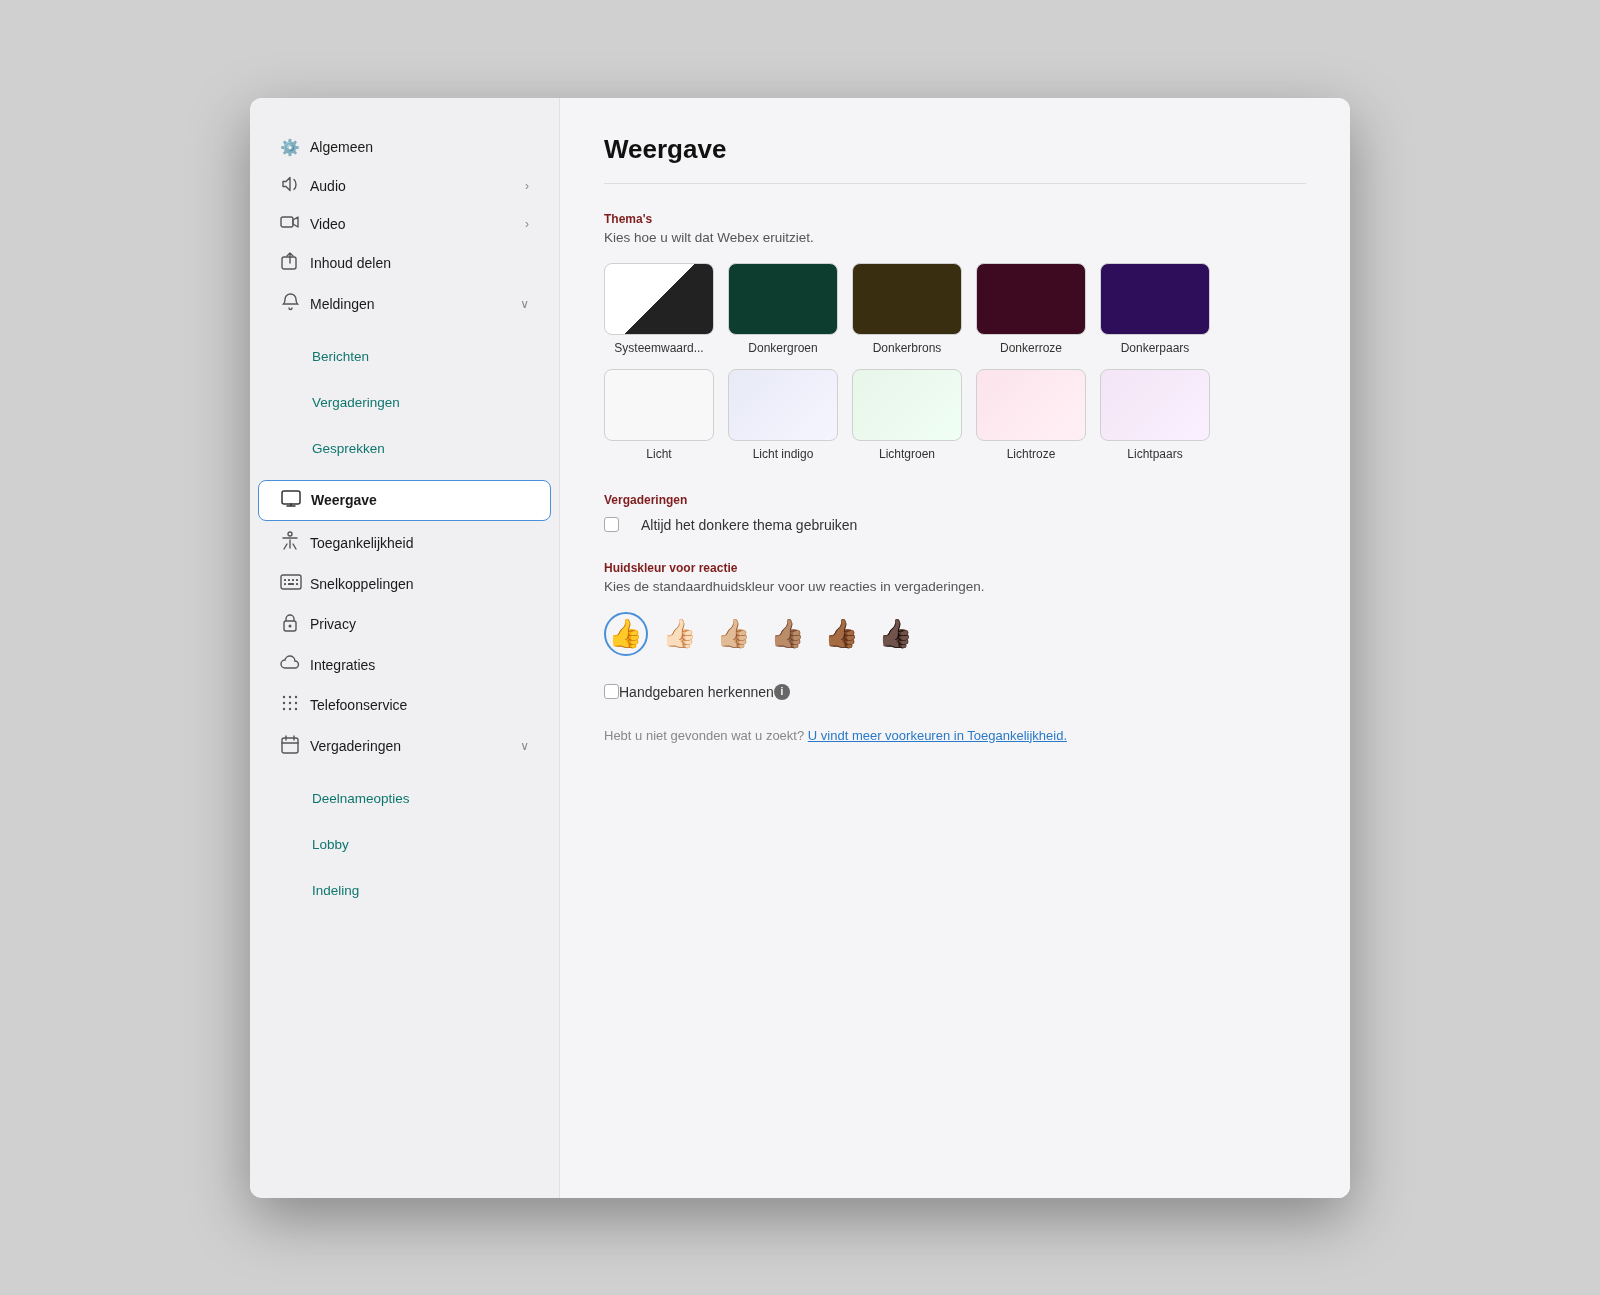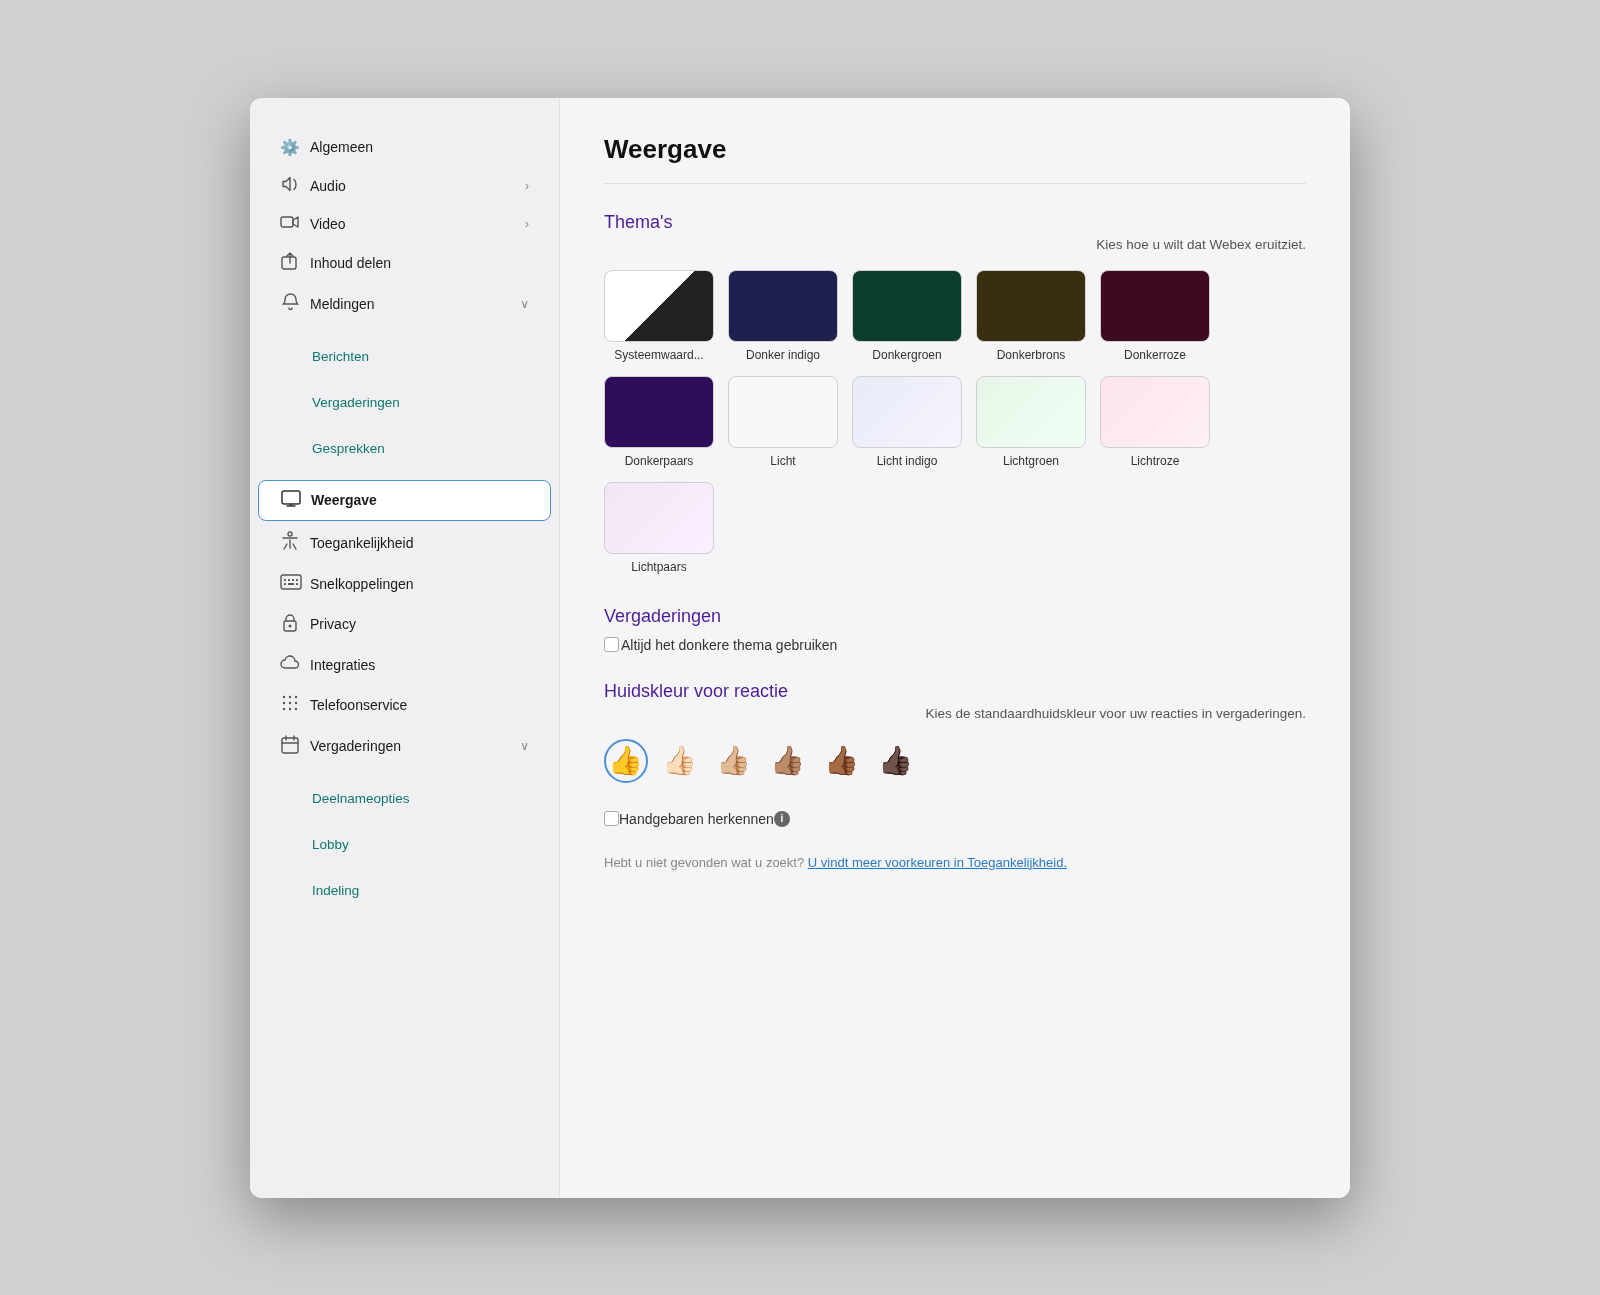--- a/index.html
+++ b/index.html
@@ -78,30 +78,29 @@
       font-weight: 700;
       color: #111;
       margin-bottom: 18px;
     }
     .divider {
       border: none;
       border-top: 1px solid #ddd;
       margin-bottom: 28px;
     }
     .section-title {
-      font-size: 18px;
-      font-weight: 400;
-      color: #4c1d95;
+      font-size: 12px;
+      font-weight: 700;
+      color: #7f1d1d;
       margin-bottom: 4px;
     }
     .section-desc {
       font-size: 13.5px;
       color: #555;
       margin-bottom: 18px;
-      text-align: right;
     }
 
     
     .theme-grid {
       display: flex;
       flex-wrap: wrap;
       gap: 14px;
       margin-bottom: 32px;
     }
     .theme-item {
@@ -139,21 +138,21 @@
     .swatch-light-green { background: linear-gradient(135deg, #e8f5e9 0%, #f0fff4 100%); }
     .swatch-light-bronze { background: linear-gradient(135deg, #fdf8e1 0%, #fff8e7 100%); }
     .swatch-light-rose { background: linear-gradient(135deg, #fce4ec 0%, #fff0f5 100%); }
     .swatch-light-purple { background: linear-gradient(135deg, #f3e5f5 0%, #faf0ff 100%); }
 
     
     .meetings-section { margin-bottom: 28px; }
     .checkbox-row {
       display: flex;
       align-items: center;
-      gap: 2px;
+      gap: 22px;
       font-size: 14px;
       color: #333;
       margin-top: 10px;
     }
     .checkbox-box {
       width: 15px;
       height: 15px;
       border: 1.5px solid #aaa;
       border-radius: 3px;
       background: #fff;
@@ -387,24 +386,20 @@
       <div class="section-title">Thema's</div>
       <div class="section-desc">Kies hoe u wilt dat Webex eruitziet.</div>
 
       <div class="theme-grid">
 
         <div class="theme-item">
           <div class="theme-swatch swatch-system"></div>
           <span class="theme-label">Systeemwaard...</span>
         </div>
         <div class="theme-item">
-          <div class="theme-swatch swatch-dark-indigo"></div>
-          <span class="theme-label">Donker indigo</span>
-        </div>
-        <div class="theme-item">
           <div class="theme-swatch swatch-dark-green"></div>
           <span class="theme-label">Donkergroen</span>
         </div>
         <div class="theme-item">
           <div class="theme-swatch swatch-dark-bronze"></div>
           <span class="theme-label">Donkerbrons</span>
         </div>
 
         <div class="theme-item">
           <div class="theme-swatch swatch-dark-rose"></div>

